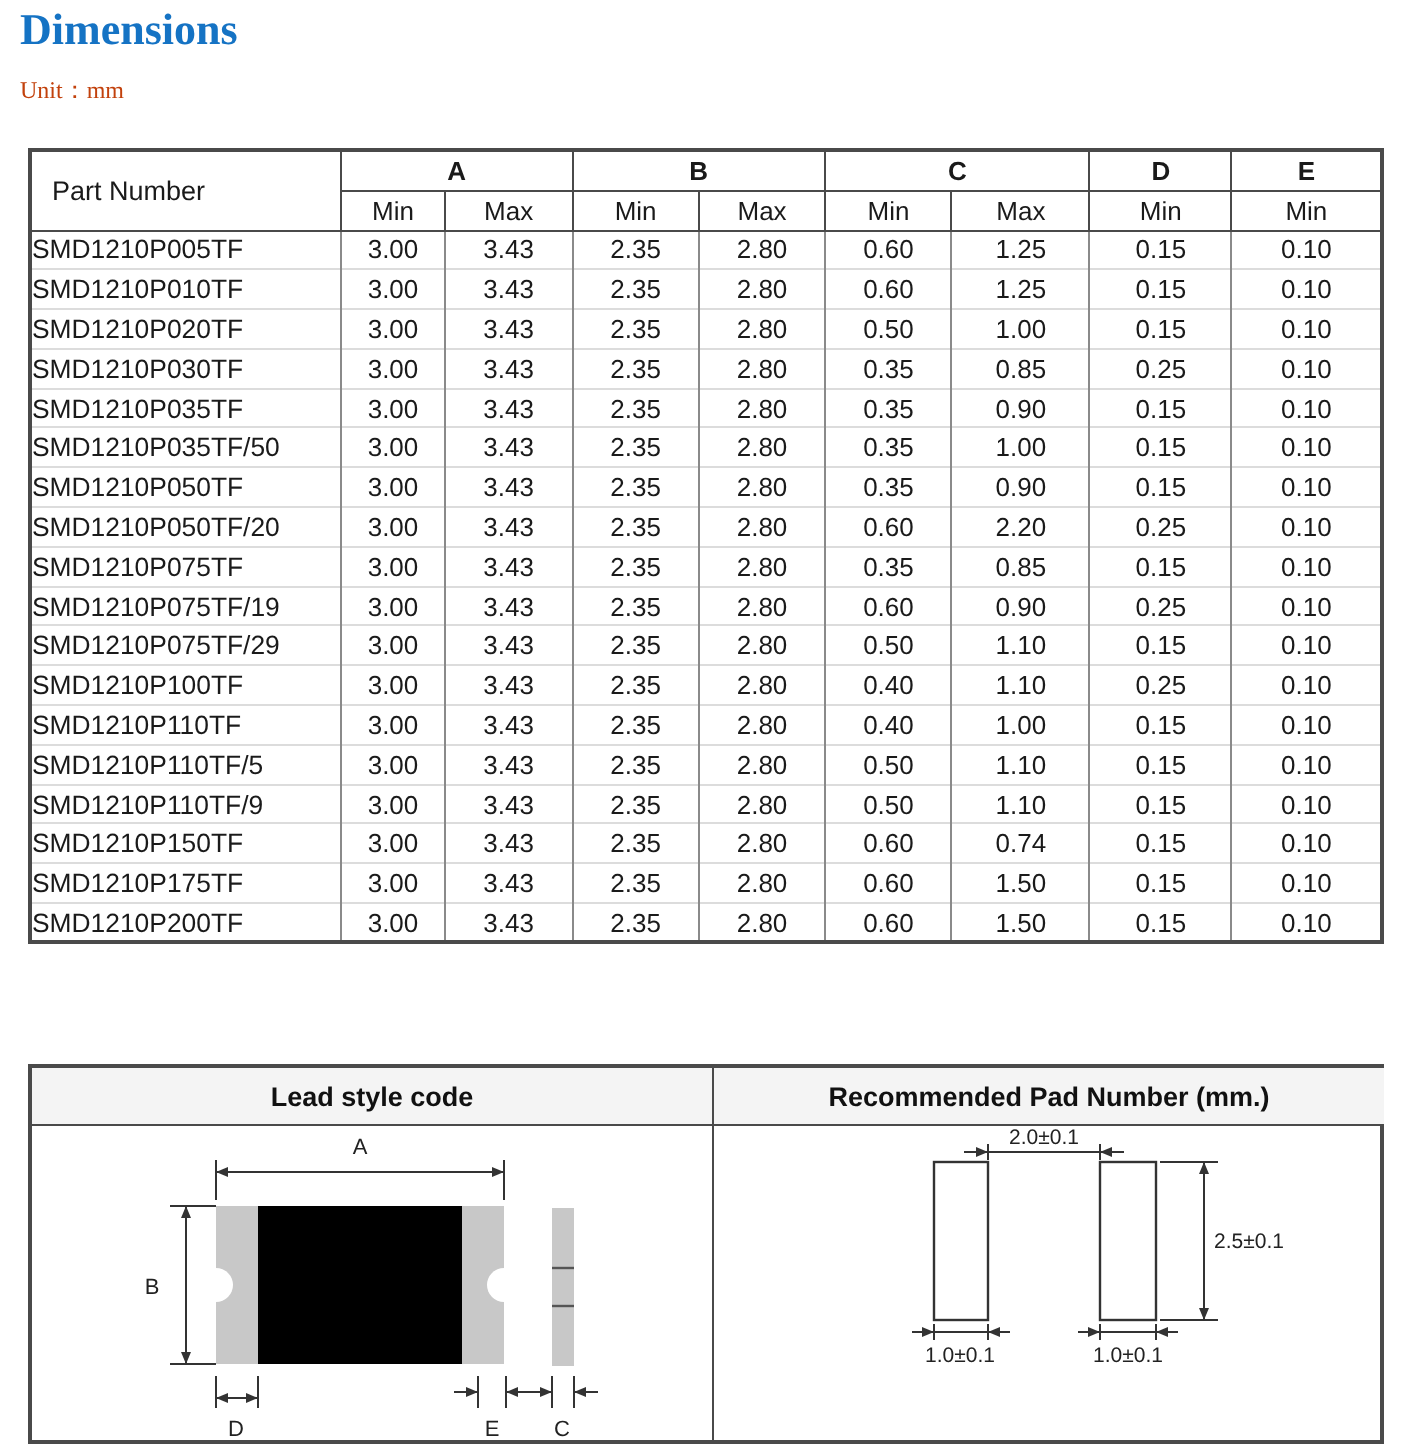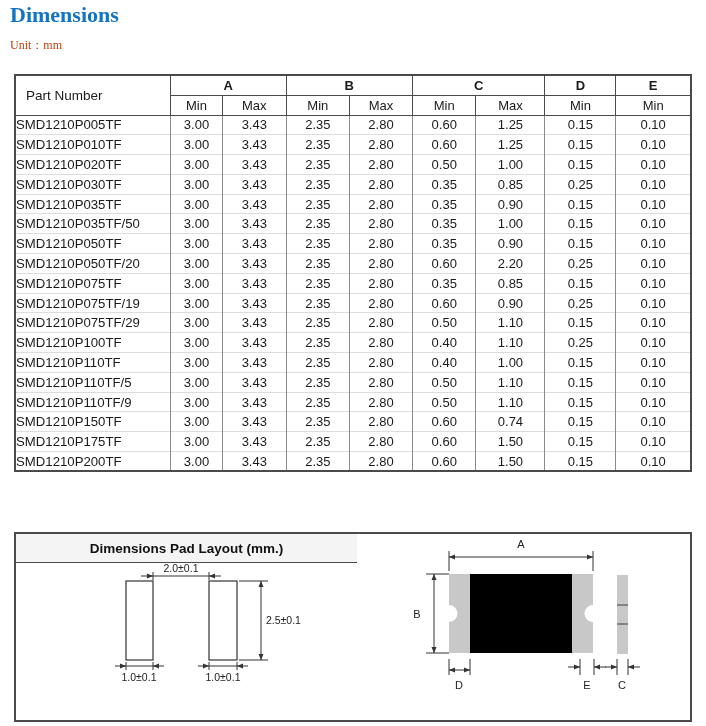--- a/index.html
+++ b/index.html
@@ -300,21 +300,22 @@
             <td class="val">0.60</td>
             <td class="val">1.50</td>
             <td class="val">0.15</td>
             <td class="val">0.10</td>
           </tr>
         </tbody>
     </table>
   </div>
 
   <div class="diagram-box">
-    <div class="diag-head">Dimensions Pad Layout (mm.)</div>
+    <div class="diag-head left">Lead style code</div>
+    <div class="diag-head">Recommended Pad Number (mm.)</div>
 
     <div class="diag-body left">
       <svg width="340" height="157" viewBox="0 0 340 157">
 
         <g>
           <rect x="92" y="40" width="21" height="79" fill="#c8c8c8"></rect>
           <rect x="215" y="40" width="21" height="79" fill="#c8c8c8"></rect>
           <circle cx="92" cy="79.5" r="8.5" fill="#ffffff"></circle>
           <circle cx="236" cy="79.5" r="8.5" fill="#ffffff"></circle>
           <rect x="113" y="40" width="102" height="79" fill="#000000"></rect>

